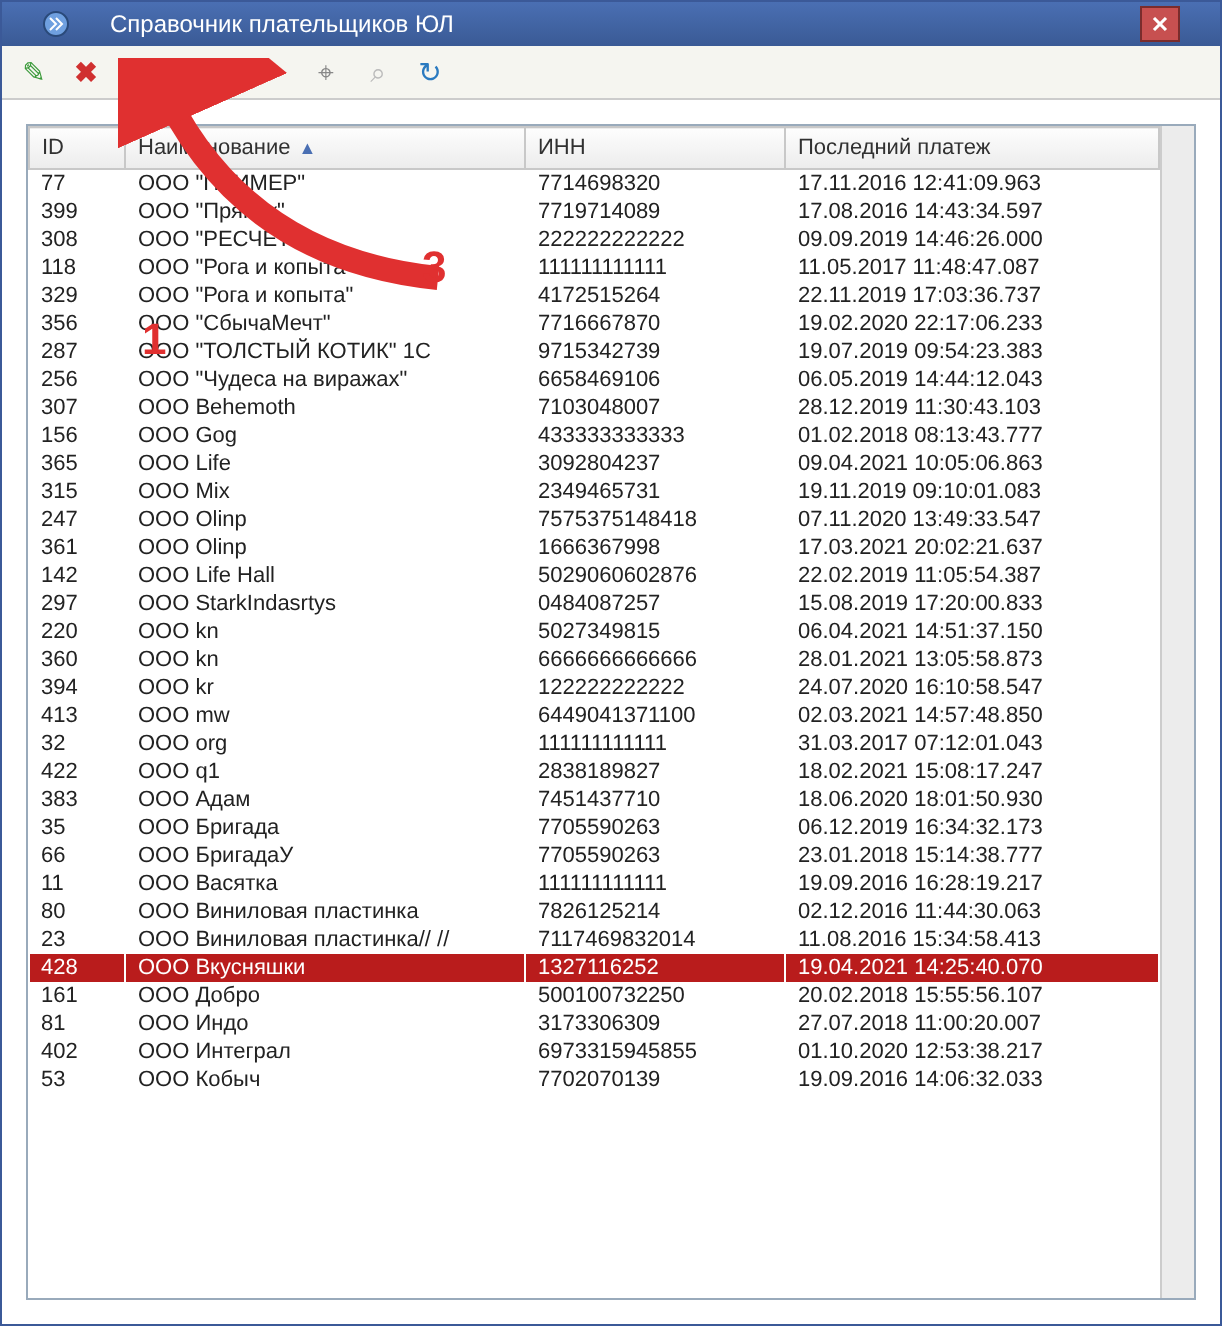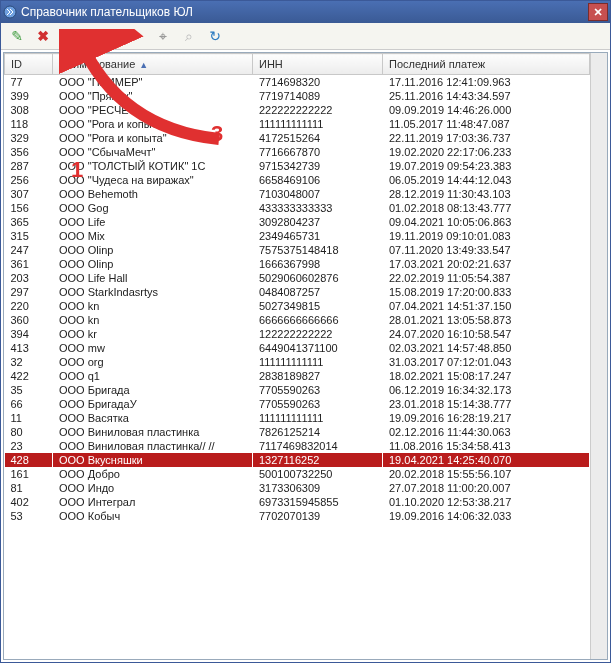--- a/index.html
+++ b/index.html
@@ -1,24 +1,24 @@
 <!DOCTYPE html>
 <html><head>
 <meta charset="utf-8">
 <style>
   html,body{margin:0;padding:0;font-family:Tahoma,Arial,sans-serif;font-size:11px;background:#fff;}
   .window{width:611px;height:663px;border:1px solid #3b5998;box-sizing:border-box;display:flex;flex-direction:column;position:relative;}
-  .titlebar{height:22px;background:linear-gradient(#4a6fb3,#3a5a95);color:#fff;display:flex;align-items:center;padding:0 2px;font-size:12px;}
+  .titlebar{height:22px;background:linear-gradient(#4a6fb3,#3a5a95);color:#fff;display:flex;align-items:center;padding:0 20px;font-size:12px;gap:16px;}
   .titlebar .ticon{width:14px;height:14px;display:inline-flex;align-items:center;justify-content:center;margin-right:4px;}
   .titlebar .spacer{flex:1;}
   .titlebar .close{width:18px;height:16px;background:#c75050;color:#fff;display:flex;align-items:center;justify-content:center;border:1px solid #7a2c2c;font-size:11px;font-weight:bold;cursor:pointer;}
   .toolbar{height:26px;background:#f5f5f0;border-bottom:1px solid #ccc;display:flex;align-items:center;padding:0 4px;gap:2px;}
   .tbtn{width:22px;height:22px;display:flex;align-items:center;justify-content:center;border:1px solid transparent;cursor:pointer;}
   .tsep{width:6px;}
-  .content{flex:1;display:flex;overflow:hidden;border:1px solid #9ab;margin:2px;}
+  .content{flex:1;display:flex;overflow:hidden;border:1px solid #9ab;margin:12px;}
   .tablewrap{flex:1;overflow:auto;}
   table{border-collapse:collapse;width:100%;table-layout:fixed;}
   thead th{background:linear-gradient(#fdfdfd,#ececec);border:1px solid #c8c8c8;font-weight:normal;color:#313131;padding:4px 6px;text-align:left;white-space:nowrap;position:sticky;top:0;}
   thead th .sort{color:#4a6fb3;font-size:9px;margin-left:4px;}
   tbody td{padding:1px 6px;white-space:nowrap;overflow:hidden;text-overflow:ellipsis;border-right:1px solid transparent;color:#222;}
   tbody tr.sel td{background:#b91c1c;color:#fff;}
   .scrollbar{width:16px;background:#ececec;border-left:1px solid #ccc;}
   
   .annot{position:absolute;pointer-events:none;}
   .arrow{position:absolute;left:58px;top:28px;}
@@ -102,21 +102,21 @@
             <tr>
               <td>77</td>
               <td>ООО "ПРИМЕР"</td>
               <td>7714698320</td>
               <td>17.11.2016 12:41:09.963</td>
             </tr>
             <tr>
               <td>399</td>
               <td>ООО "Пряник"</td>
               <td>7719714089</td>
-              <td>25.11.2016 14:43:34.597</td>
+              <td>17.08.2016 14:43:34.597</td>
             </tr>
             <tr>
               <td>308</td>
               <td>ООО "РЕСЧЕТ"</td>
               <td>222222222222</td>
               <td>09.09.2019 14:46:26.000</td>
             </tr>
             <tr>
               <td>118</td>
               <td>ООО "Рога и копыта"</td>
@@ -177,36 +177,36 @@
               <td>7575375148418</td>
               <td>07.11.2020 13:49:33.547</td>
             </tr>
             <tr>
               <td>361</td>
               <td>ООО Olinp</td>
               <td>1666367998</td>
               <td>17.03.2021 20:02:21.637</td>
             </tr>
             <tr>
-              <td>203</td>
+              <td>142</td>
               <td>ООО Life Hall</td>
               <td>5029060602876</td>
               <td>22.02.2019 11:05:54.387</td>
             </tr>
             <tr>
               <td>297</td>
               <td>ООО StarkIndasrtys</td>
               <td>0484087257</td>
               <td>15.08.2019 17:20:00.833</td>
             </tr>
             <tr>
               <td>220</td>
               <td>ООО kn</td>
               <td>5027349815</td>
-              <td>07.04.2021 14:51:37.150</td>
+              <td>06.04.2021 14:51:37.150</td>
             </tr>
             <tr>
               <td>360</td>
               <td>ООО kn</td>
               <td>6666666666666</td>
               <td>28.01.2021 13:05:58.873</td>
             </tr>
             <tr>
               <td>394</td>
               <td>ООО kr</td>
@@ -223,20 +223,26 @@
               <td>32</td>
               <td>ООО org</td>
               <td>111111111111</td>
               <td>31.03.2017 07:12:01.043</td>
             </tr>
             <tr>
               <td>422</td>
               <td>ООО q1</td>
               <td>2838189827</td>
               <td>18.02.2021 15:08:17.247</td>
+            </tr>
+            <tr>
+              <td>383</td>
+              <td>ООО Адам</td>
+              <td>7451437710</td>
+              <td>18.06.2020 18:01:50.930</td>
             </tr>
             <tr>
               <td>35</td>
               <td>ООО Бригада</td>
               <td>7705590263</td>
               <td>06.12.2019 16:34:32.173</td>
             </tr>
             <tr>
               <td>66</td>
               <td>ООО БригадаУ</td>

